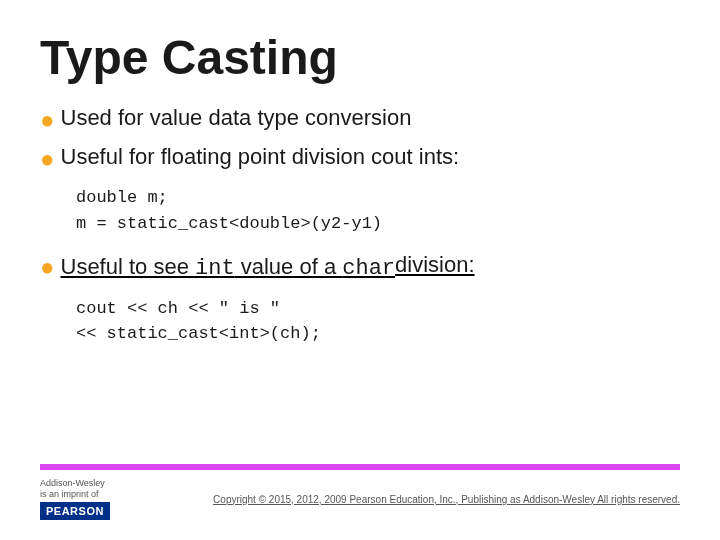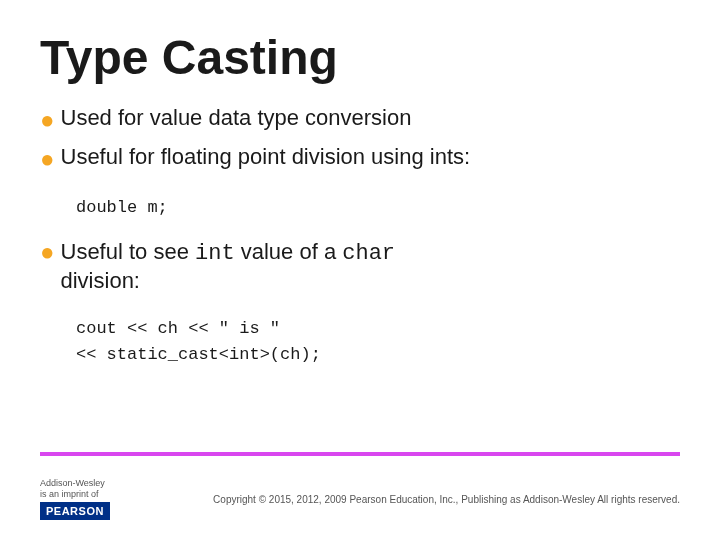--- a/index.html
+++ b/index.html
@@ -47,42 +47,42 @@
     .bullet-text {
       font-size: 22px;
       color: #1a1a1a;
     }
 
     .code-block {
       font-family: 'Courier New', Courier, monospace;
       font-size: 17px;
       color: #1a1a1a;
       margin-left: 36px;
-      margin-top: 12px;
+      margin-top: 2px;
       margin-bottom: 8px;
       line-height: 1.5;
     }
 
     .bullet-text-mixed {
       font-size: 22px;
       color: #1a1a1a;
       line-height: 1.35;
     }
 
     .inline-code {
       font-family: 'Courier New', Courier, monospace;
       font-size: 22px;
     }
 
     .footer {
       display: flex;
       align-items: center;
       justify-content: space-between;
-      border-top: 4px solid #d946ef;
-      padding-top: 22px;
+      border-top: 6px solid #d946ef;
+      padding-top: 8px;
       margin-top: auto;
     }
 
     .logo-area {
       display: flex;
       flex-direction: column;
       align-items: flex-start;
       gap: 2px;
     }
 
@@ -108,55 +108,58 @@
       padding: 3px 6px;
       font-family: Arial, sans-serif;
       letter-spacing: 0.5px;
     }
 
     .copyright {
       font-size: 10px;
       color: #555555;
       text-align: left;
       font-family: Arial, sans-serif;
+      text-decoration: underline;
     }
 
     .bullet-row {
       display: flex;
       align-items: flex-start;
       gap: 6px;
       margin-bottom: 2px;
     }
 
     .bullet-multiline {
       display: flex;
-      flex-direction: column;
+      flex-direction: row;
+      text-decoration: underline;
     }
   </style>
 </head>
 <body>
 
 <div class="slide">
 
   <div class="title">Type Casting</div>
 
   <div class="content">
 
     <div class="bullet-row">
       <span class="bullet-icon">●</span>
       <span class="bullet-text">Used for value data type conversion</span>
     </div>
 
     <div class="bullet-row">
       <span class="bullet-icon">●</span>
-      <span class="bullet-text">Useful for floating point division using ints:</span>
+      <span class="bullet-text">Useful for floating point division cout ints:</span>
     </div>
 
     <div class="code-block">
       <div>double m;</div>
+      <div>m = static_cast&lt;double&gt;(y2-y1)</div>
     </div>
 
     <div class="bullet-row">
       <span class="bullet-icon">●</span>
       <div class="bullet-multiline">
         <span class="bullet-text-mixed">
           <span>Useful to see </span><span class="inline-code">int</span><span> value of a </span><span class="inline-code">char</span>
         </span>
         <span class="bullet-text">division:</span>
       </div>

